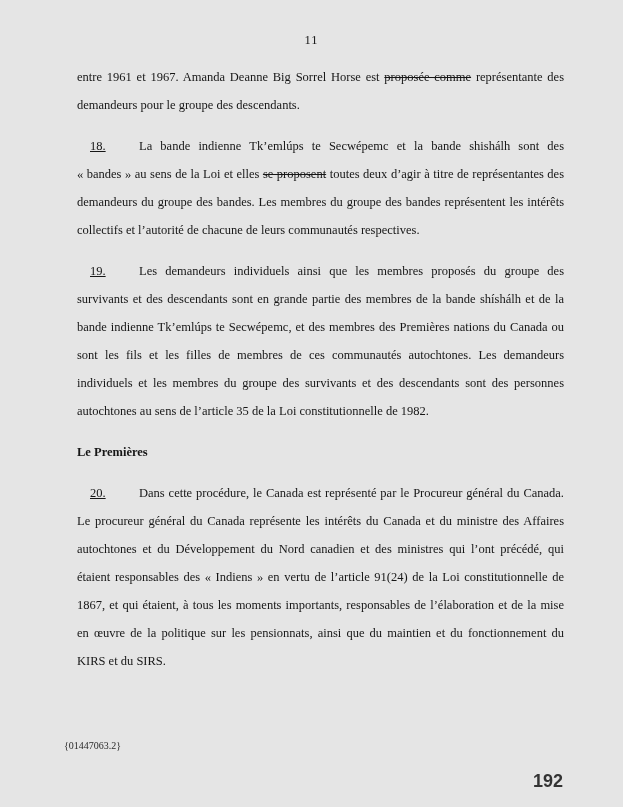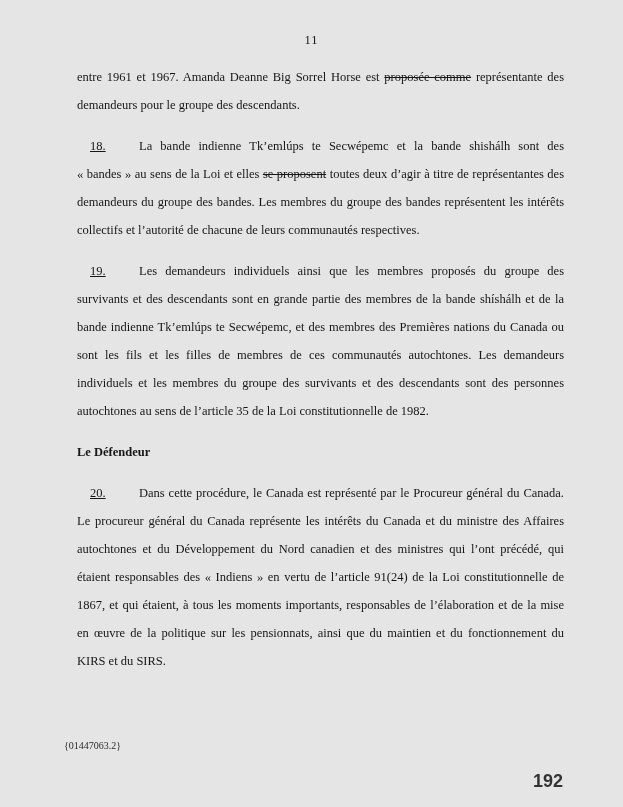--- a/index.html
+++ b/index.html
@@ -76,20 +76,20 @@
 </head>
 <body>
 
 <div class="page">
   <div class="page-number-top">11</div>
 
   <div class="content">
       <p class="para"><span class="seg-normal">entre 1961 et 1967.  Amanda Deanne Big Sorrel Horse est </span><span class="seg-strike">proposée comme</span><span class="seg-normal"> représentante des demandeurs pour le groupe des descendants.</span></p>
       <p class="para"><span class="pnum">18.</span><span class="seg-normal">La bande indienne Tk’emlúps te Secwépemc et la bande shishálh sont des «&nbsp;bandes&nbsp;» au sens de la Loi et elles </span><span class="seg-strike">se proposent</span><span class="seg-normal"> toutes deux d’agir à titre de représentantes des demandeurs du groupe des bandes. Les membres du groupe des bandes représentent les intérêts collectifs et l’autorité de chacune de leurs communautés respectives.</span></p>
       <p class="para"><span class="pnum">19.</span><span class="seg-normal">Les demandeurs individuels ainsi que les membres proposés du groupe des survivants et des descendants sont en grande partie des membres de la bande shíshálh et de la bande indienne Tk’emlúps te Secwépemc, et des membres des Premières nations du Canada ou sont les fils et les filles de membres de ces communautés autochtones.  Les demandeurs individuels et les membres du groupe des survivants et des descendants sont des personnes autochtones au sens de </span><span class="seg-italic">l’article 35 de la Loi constitutionnelle de 1982</span><span class="seg-normal">.</span></p>
-      <p class="heading"><span class="seg-normal">Le Défendeur</span></p>
+      <p class="heading"><span class="seg-normal">Le Premières</span></p>
       <p class="para"><span class="pnum">20.</span><span class="seg-normal">Dans cette procédure, le Canada est représenté par le Procureur général du Canada.  Le procureur général du Canada représente les intérêts du Canada et du ministre des Affaires autochtones et du Développement du Nord canadien et des ministres qui l’ont précédé, qui étaient responsables des «&nbsp;Indiens&nbsp;» en vertu de l’article 91(24) de la </span><span class="seg-italic">Loi constitutionnelle de 1867</span><span class="seg-normal">, et qui étaient, à tous les moments importants, responsables de l’élaboration et de la mise en œuvre de la politique sur les pensionnats, ainsi que du maintien et du fonctionnement du KIRS et du SIRS.</span></p>
     </div>
 
   <div class="footer-stamp">{01447063.2}</div>
 
   <div class="page-number-bottom">192</div>
 </div>
 
 </body></html>

